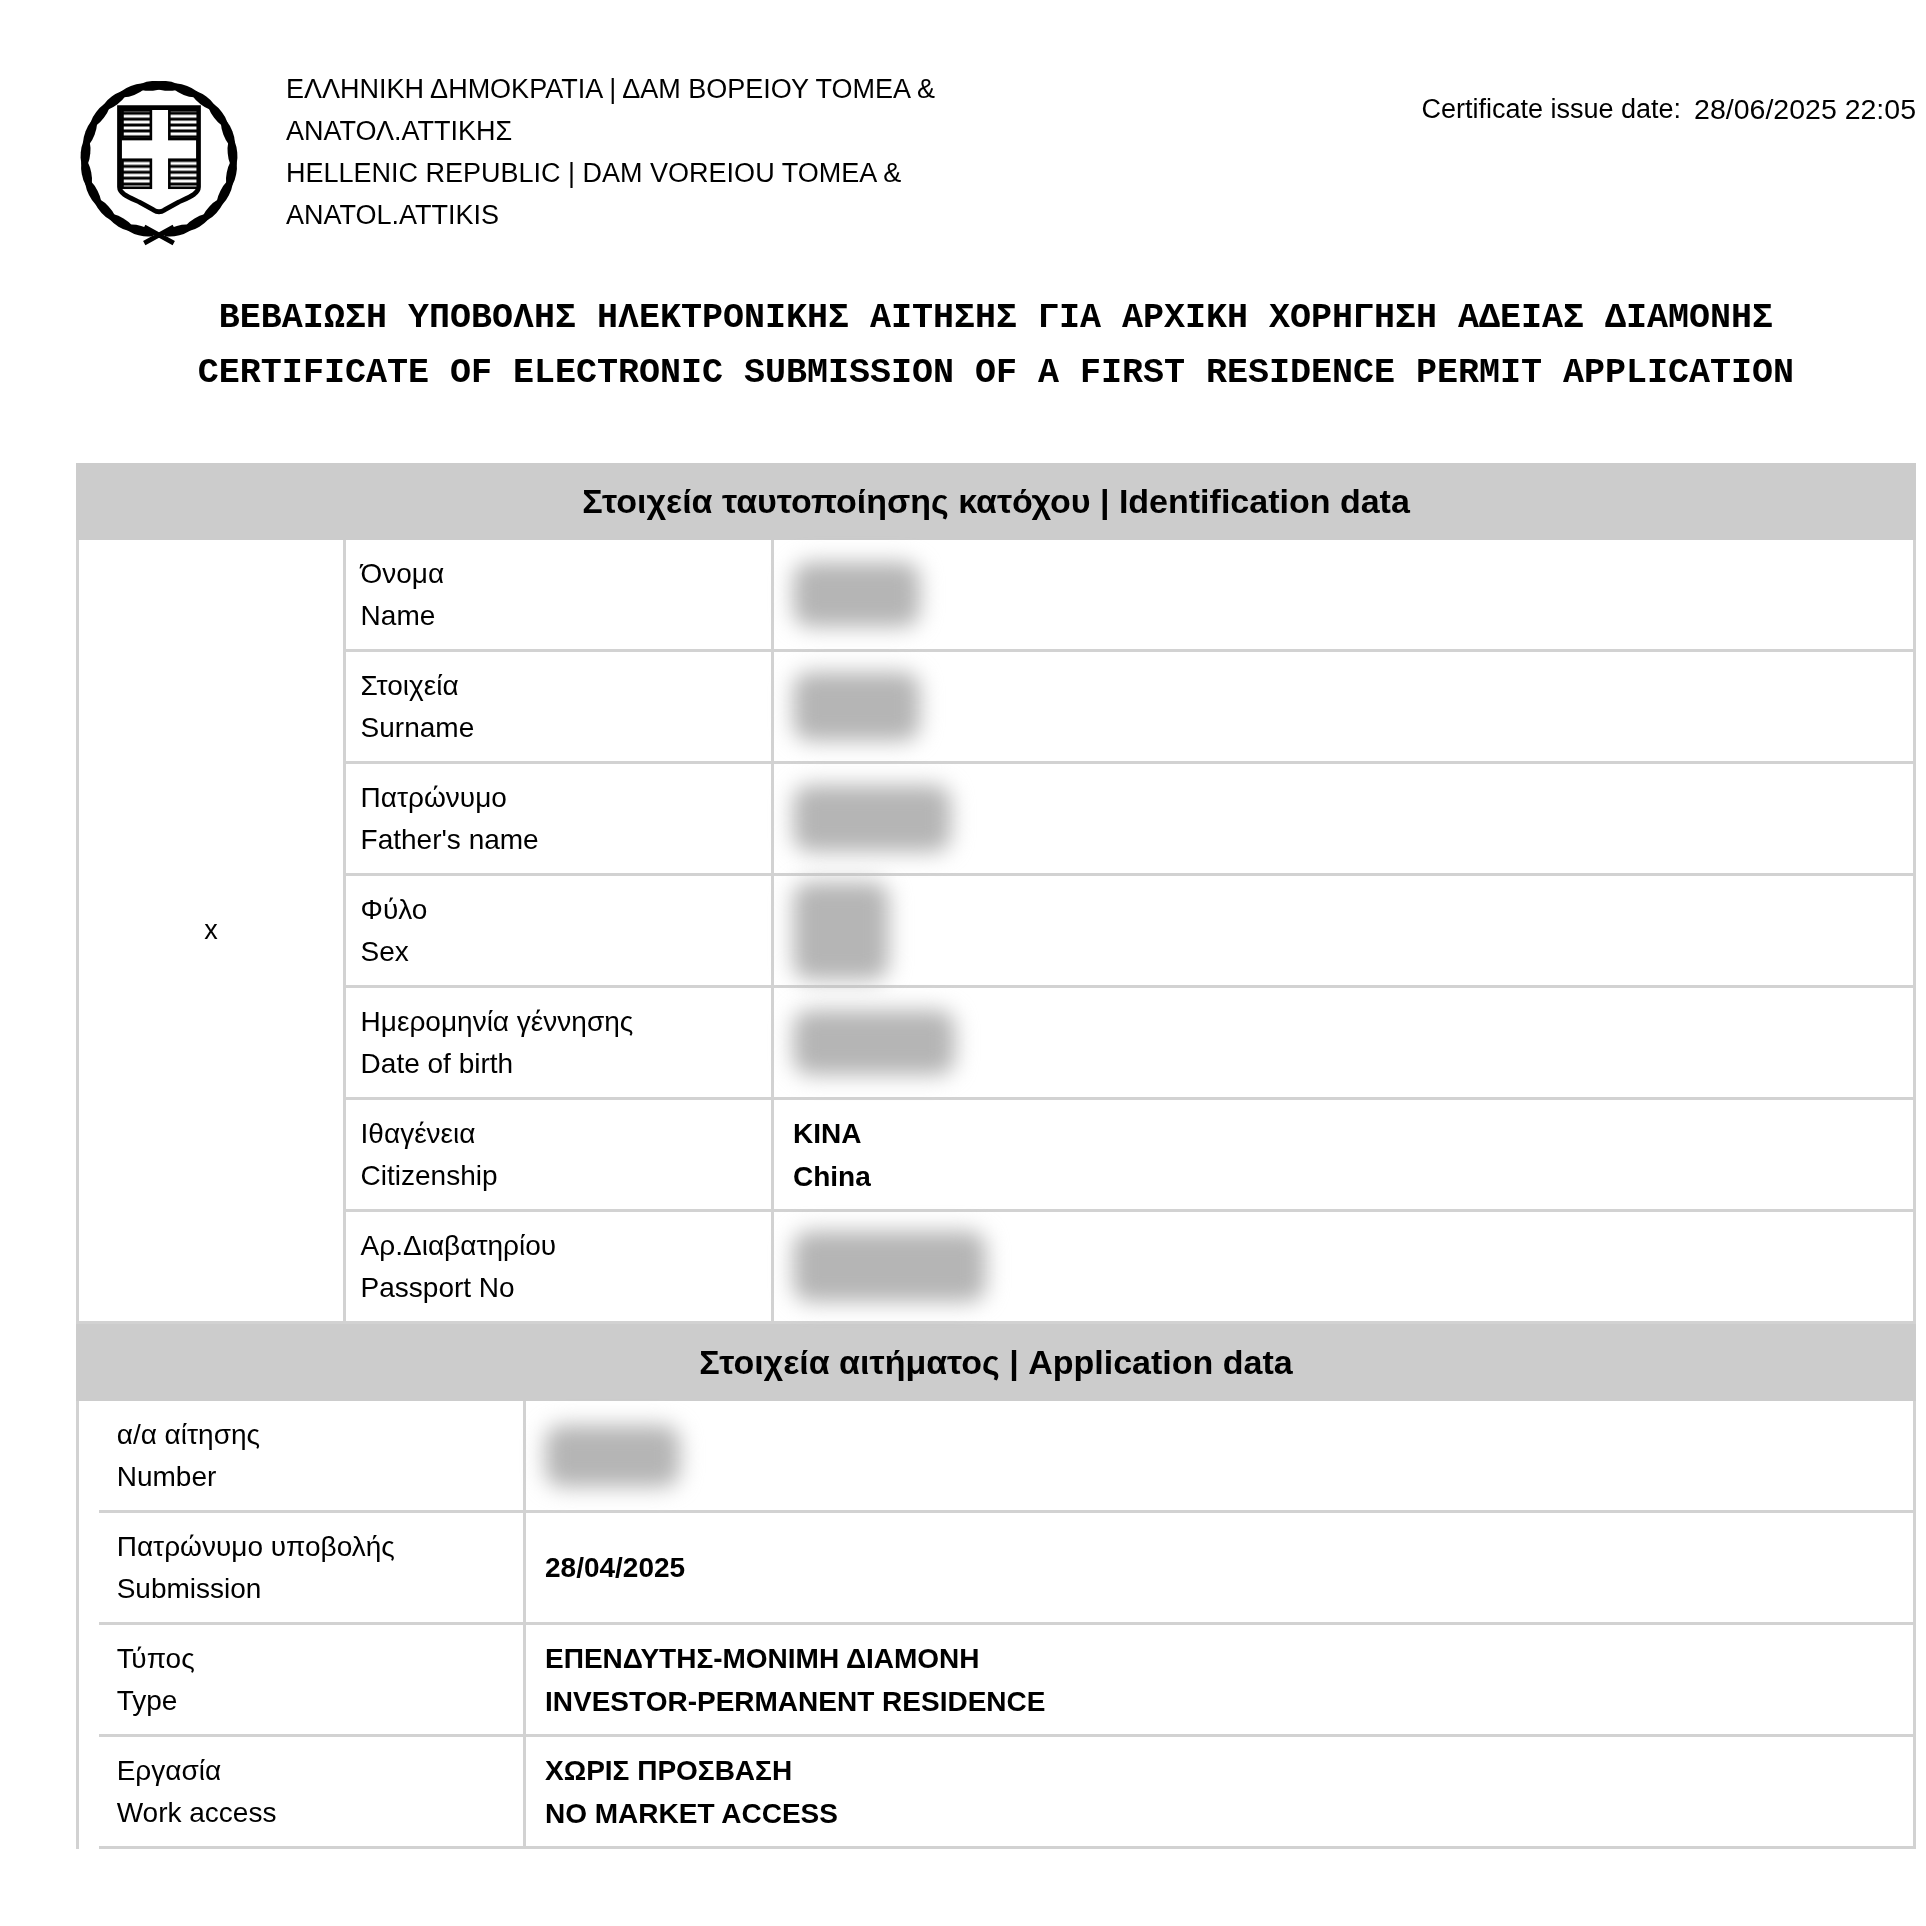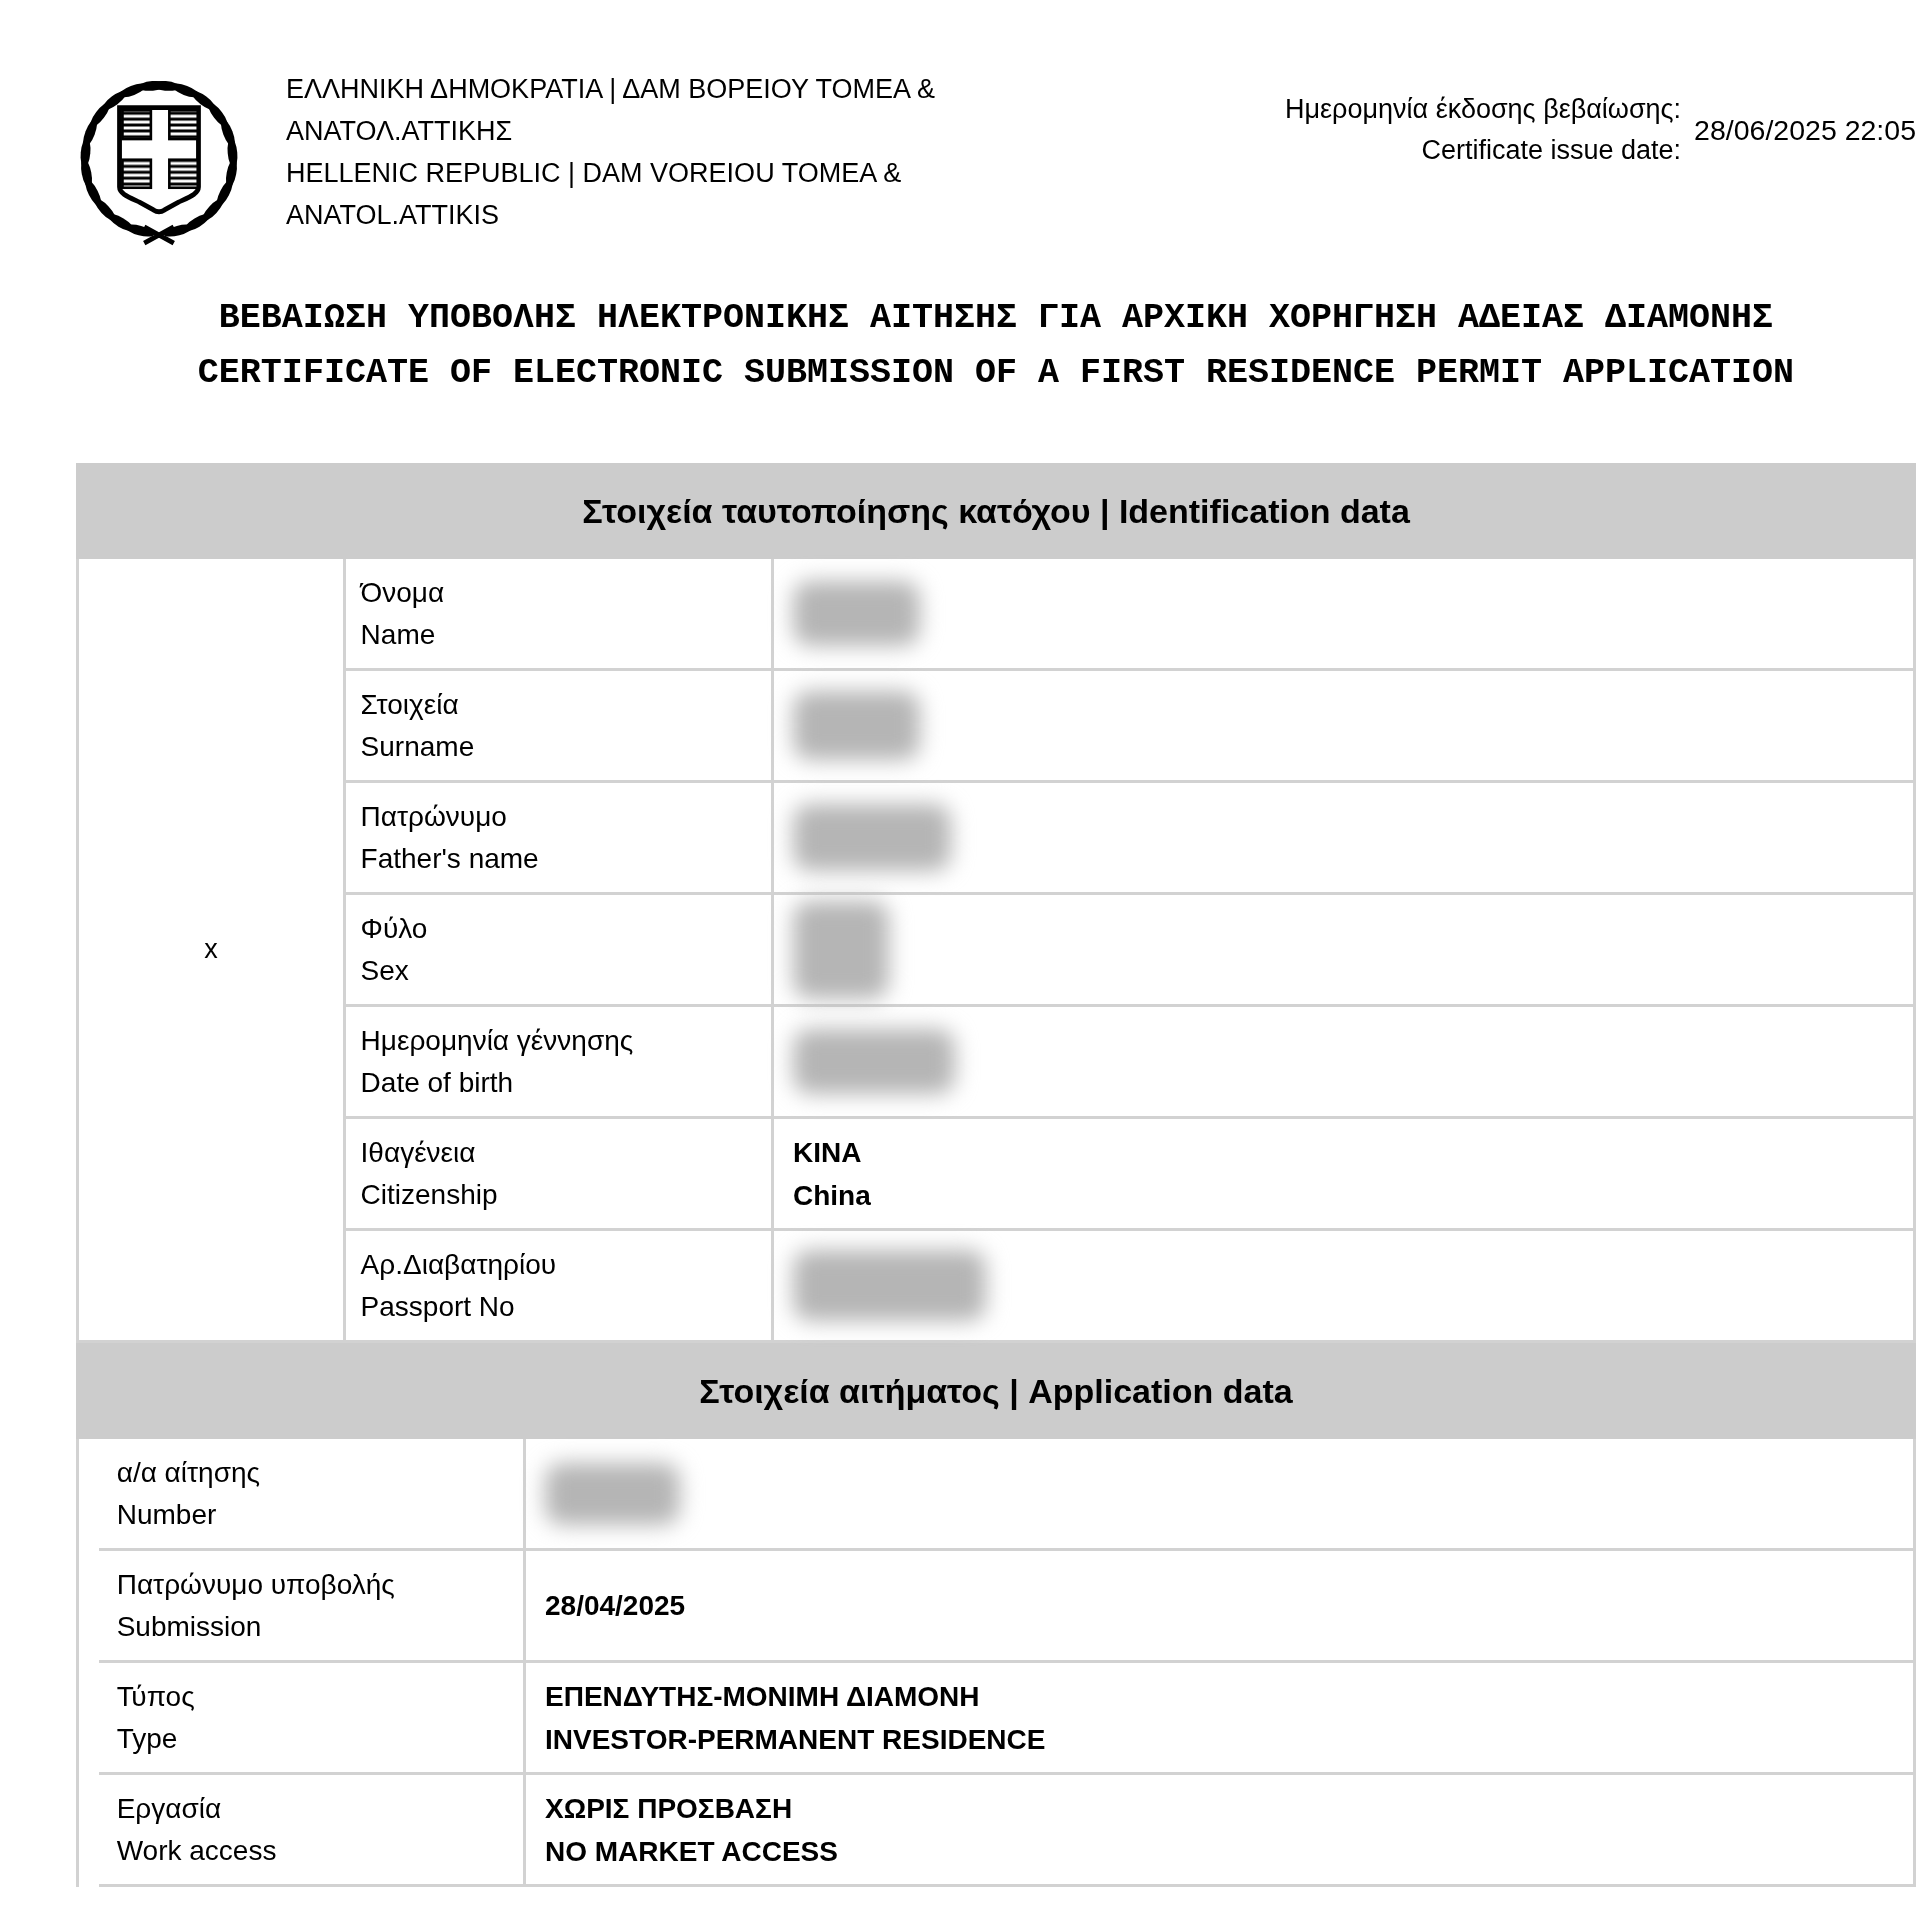--- a/index.html
+++ b/index.html
@@ -14,21 +14,21 @@
   .org { margin-left:44px; font-size:27px; font-weight:normal; line-height:42px; padding-top:3.1px; white-space:nowrap; }
   .issue-date { margin-left:auto; display:flex; align-items:center; gap:13px; margin-top:24px; }
   .issue-date .labels { text-align:right; font-size:27px; line-height:41px; white-space:nowrap; }
   .issue-date .value { font-size:28.5px; white-space:nowrap; }
 
   
   .doc-title { margin-top:39px; text-align:center; font-weight:bold; font-size:35px; line-height:55px;font-family:Liberation Mono, monospace; }
   .doc-title div { white-space:nowrap; }
 
   
-  .band { height:96px; background:#cccccc; display:flex; align-items:center; justify-content:center;
+  .band { height:77px; background:#cccccc; display:flex; align-items:center; justify-content:center;
           font-size:34px; font-weight:bold; white-space:nowrap; }
   .tbl { border-left:3.9px solid #d2d2d2; border-right:3.9px solid #d2d2d2; }
   .grid { display:grid; }
   .id-grid  { grid-template-columns:267px 428px 1fr; grid-auto-rows:112px; }
   .app-grid { grid-template-columns:427px 1fr; grid-auto-rows:112px;padding-left:20px; }
   .cell { border-bottom:3.9px solid #d2d2d2; display:flex; flex-direction:column; justify-content:center; }
   .vsep { border-right:3.9px solid #d2d2d2; }
   .xcell { grid-column:1; grid-row:1 / span 7; align-items:center; font-size:27px; }
   .label-cell { padding-left:14.6px; font-size:28px; line-height:42px; }
   .app-grid .label-cell { padding-left:17.7px; }
@@ -100,21 +100,20 @@
 
     <div class="org">
       <div>ΕΛΛΗΝΙΚΗ ΔΗΜΟΚΡΑΤΙΑ | ΔΑΜ ΒΟΡΕΙΟΥ ΤΟΜΕΑ &amp;</div>
       <div>ΑΝΑΤΟΛ.ΑΤΤΙΚΗΣ</div>
       <div>HELLENIC REPUBLIC | DAM VOREIOU TOMEA &amp;</div>
       <div>ANATOL.ATTIKIS</div>
     </div>
 
     <div class="issue-date">
       <div class="labels">
-        <div>Ημερομηνία έκδοσης βεβαίωσης:</div>
         <div>Certificate issue date:</div>
       </div>
       <div class="value">28/06/2025 22:05</div>
     </div>
   </header>
 
   <div class="doc-title">
     <div>ΒΕΒΑΙΩΣΗ ΥΠΟΒΟΛΗΣ ΗΛΕΚΤΡΟΝΙΚΗΣ ΑΙΤΗΣΗΣ ΓΙΑ ΑΡΧΙΚΗ ΧΟΡΗΓΗΣΗ ΑΔΕΙΑΣ ΔΙΑΜΟΝΗΣ</div>
     <div>CERTIFICATE OF ELECTRONIC SUBMISSION OF A FIRST RESIDENCE PERMIT APPLICATION</div>
   </div>

